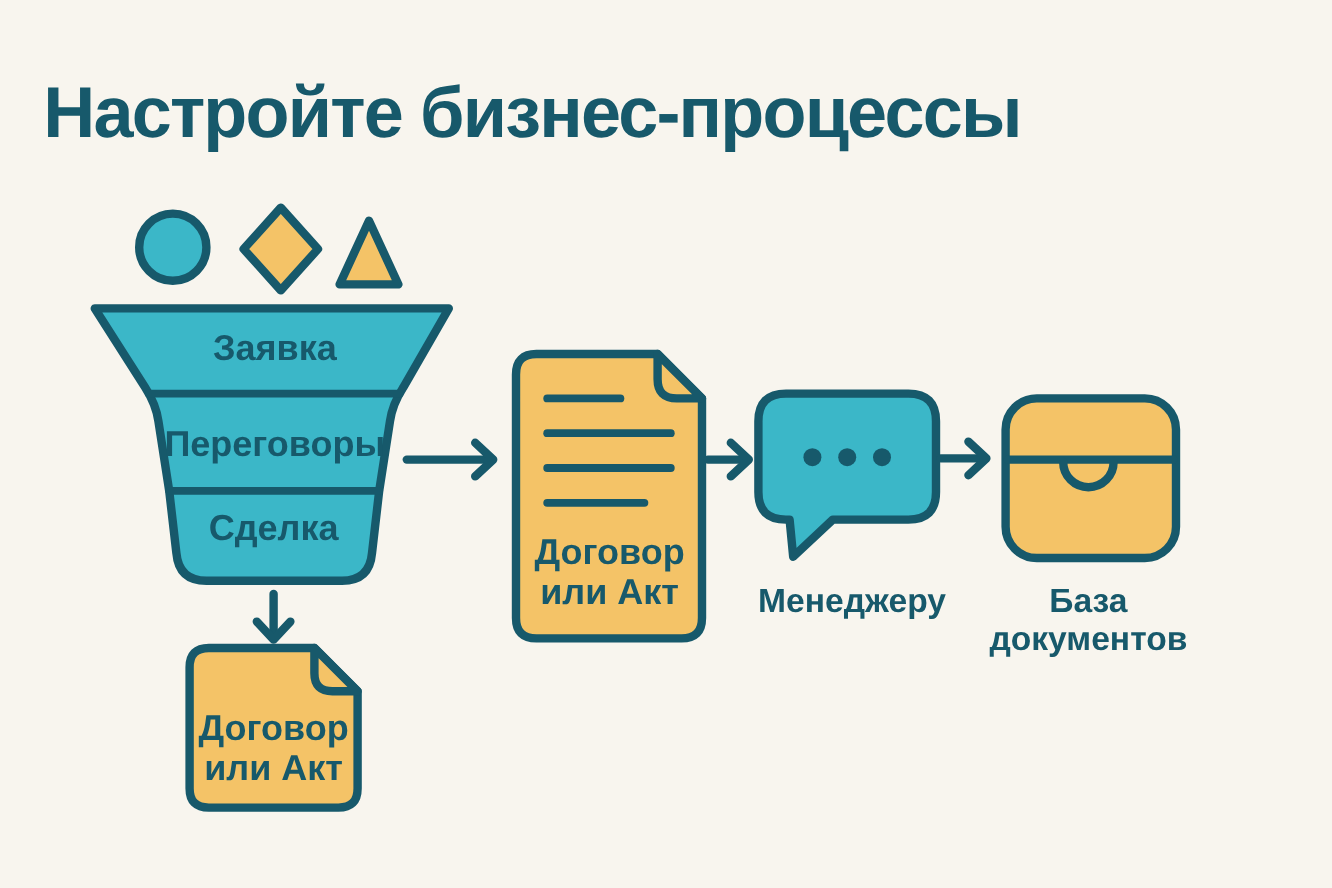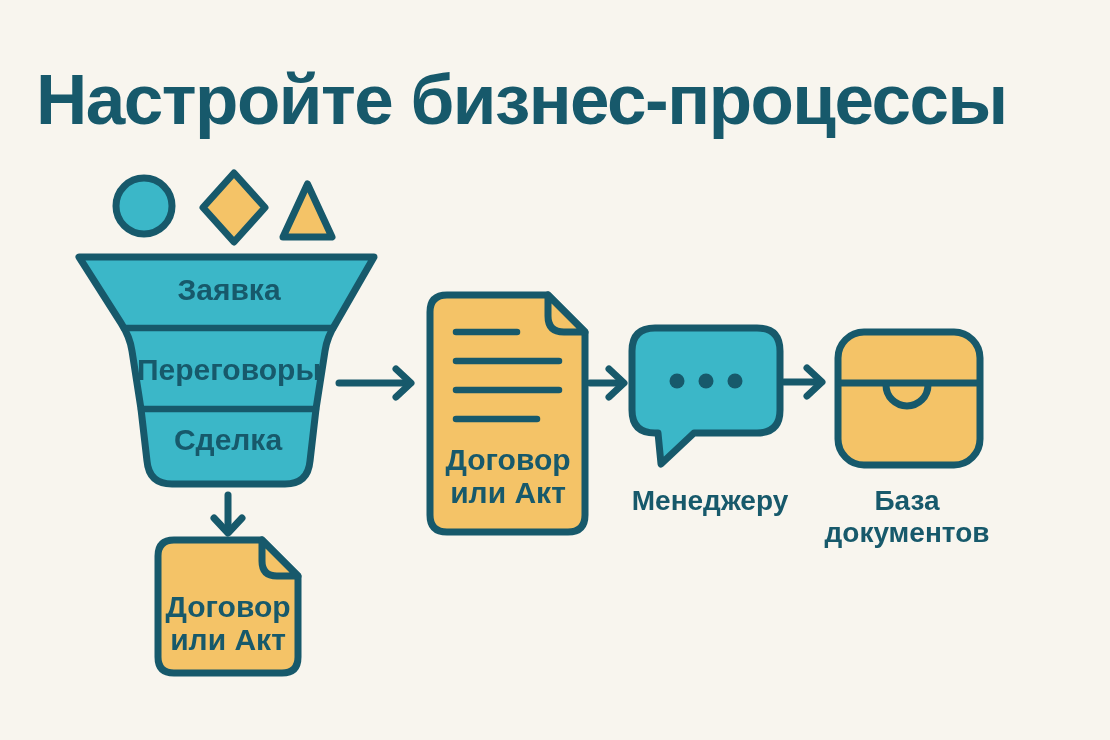--- a/index.html
+++ b/index.html
@@ -11,21 +11,21 @@
   html,body{margin:0;padding:0;}
   body{
     width:1110px;height:740px;
     background:var(--background);
     overflow:hidden;
     font-family:"Liberation Sans","DejaVu Sans",sans-serif;
   }
   .canvas{position:relative;width:1110px;height:740px;}
   h1.title{
     position:absolute;left:36px;top:64px;margin:0;
-    font-weight:bold;font-size:71px;line-height:1;
+    font-weight:bold;font-size:60px;line-height:1;
     letter-spacing:-1.5px;
     color:var(--dark);
     white-space:nowrap;
   }
   svg.diagram{position:absolute;left:0;top:0;}
   svg text{
     font-family:"Liberation Sans","DejaVu Sans",sans-serif;
     font-weight:bold;
     fill:var(--dark);
     text-anchor:middle;

